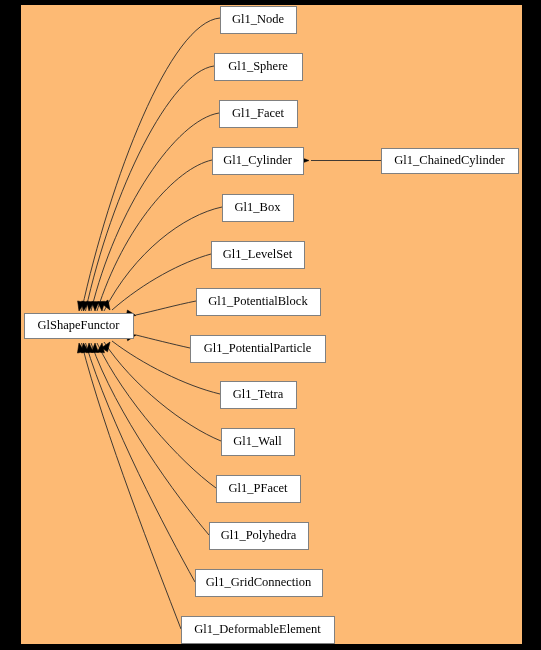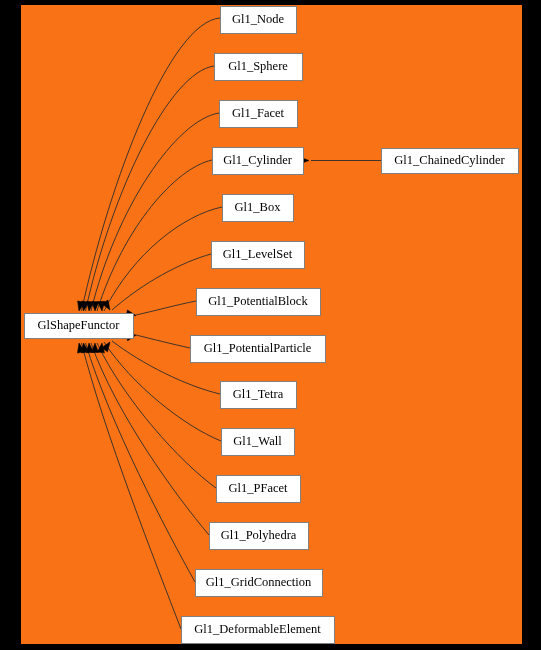--- a/index.html
+++ b/index.html
@@ -13,21 +13,21 @@
     height: 650px;
     overflow: hidden;
     font-family: "Liberation Serif", "DejaVu Serif", serif;
   }
   #diagram-frame {
     position: absolute;
     left: 21px;
     top: 5px;
     width: 501px;
     height: 639px;
-    background: #f97316;
+    background: #fdba74;
     box-sizing: border-box;
   }
   #graph-svg {
     display: block;
     position: absolute;
     left: -21px;
     top: -5px;
   }
   .node-box {
     fill: #ffffff;

